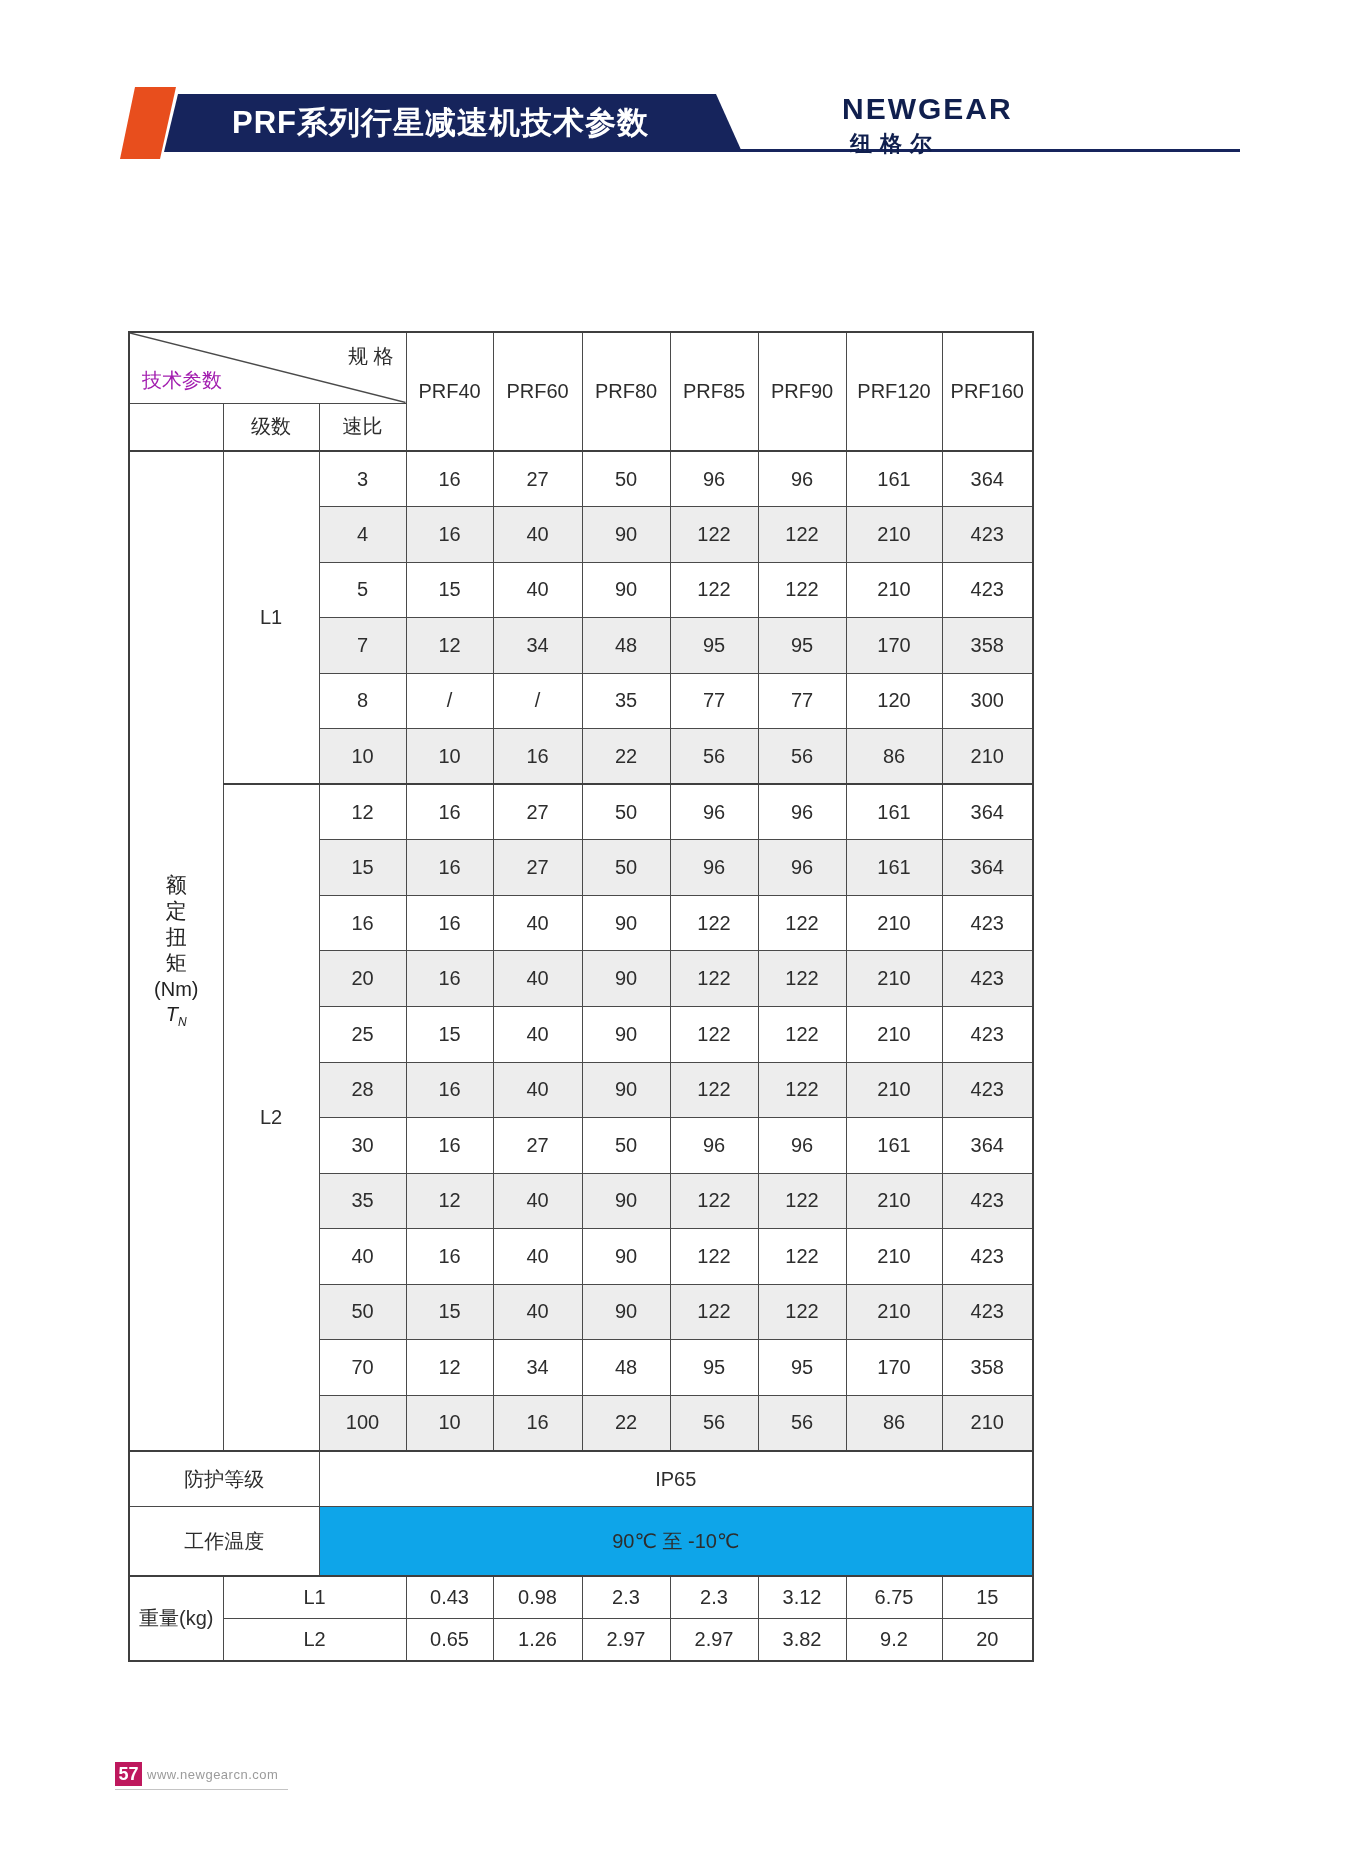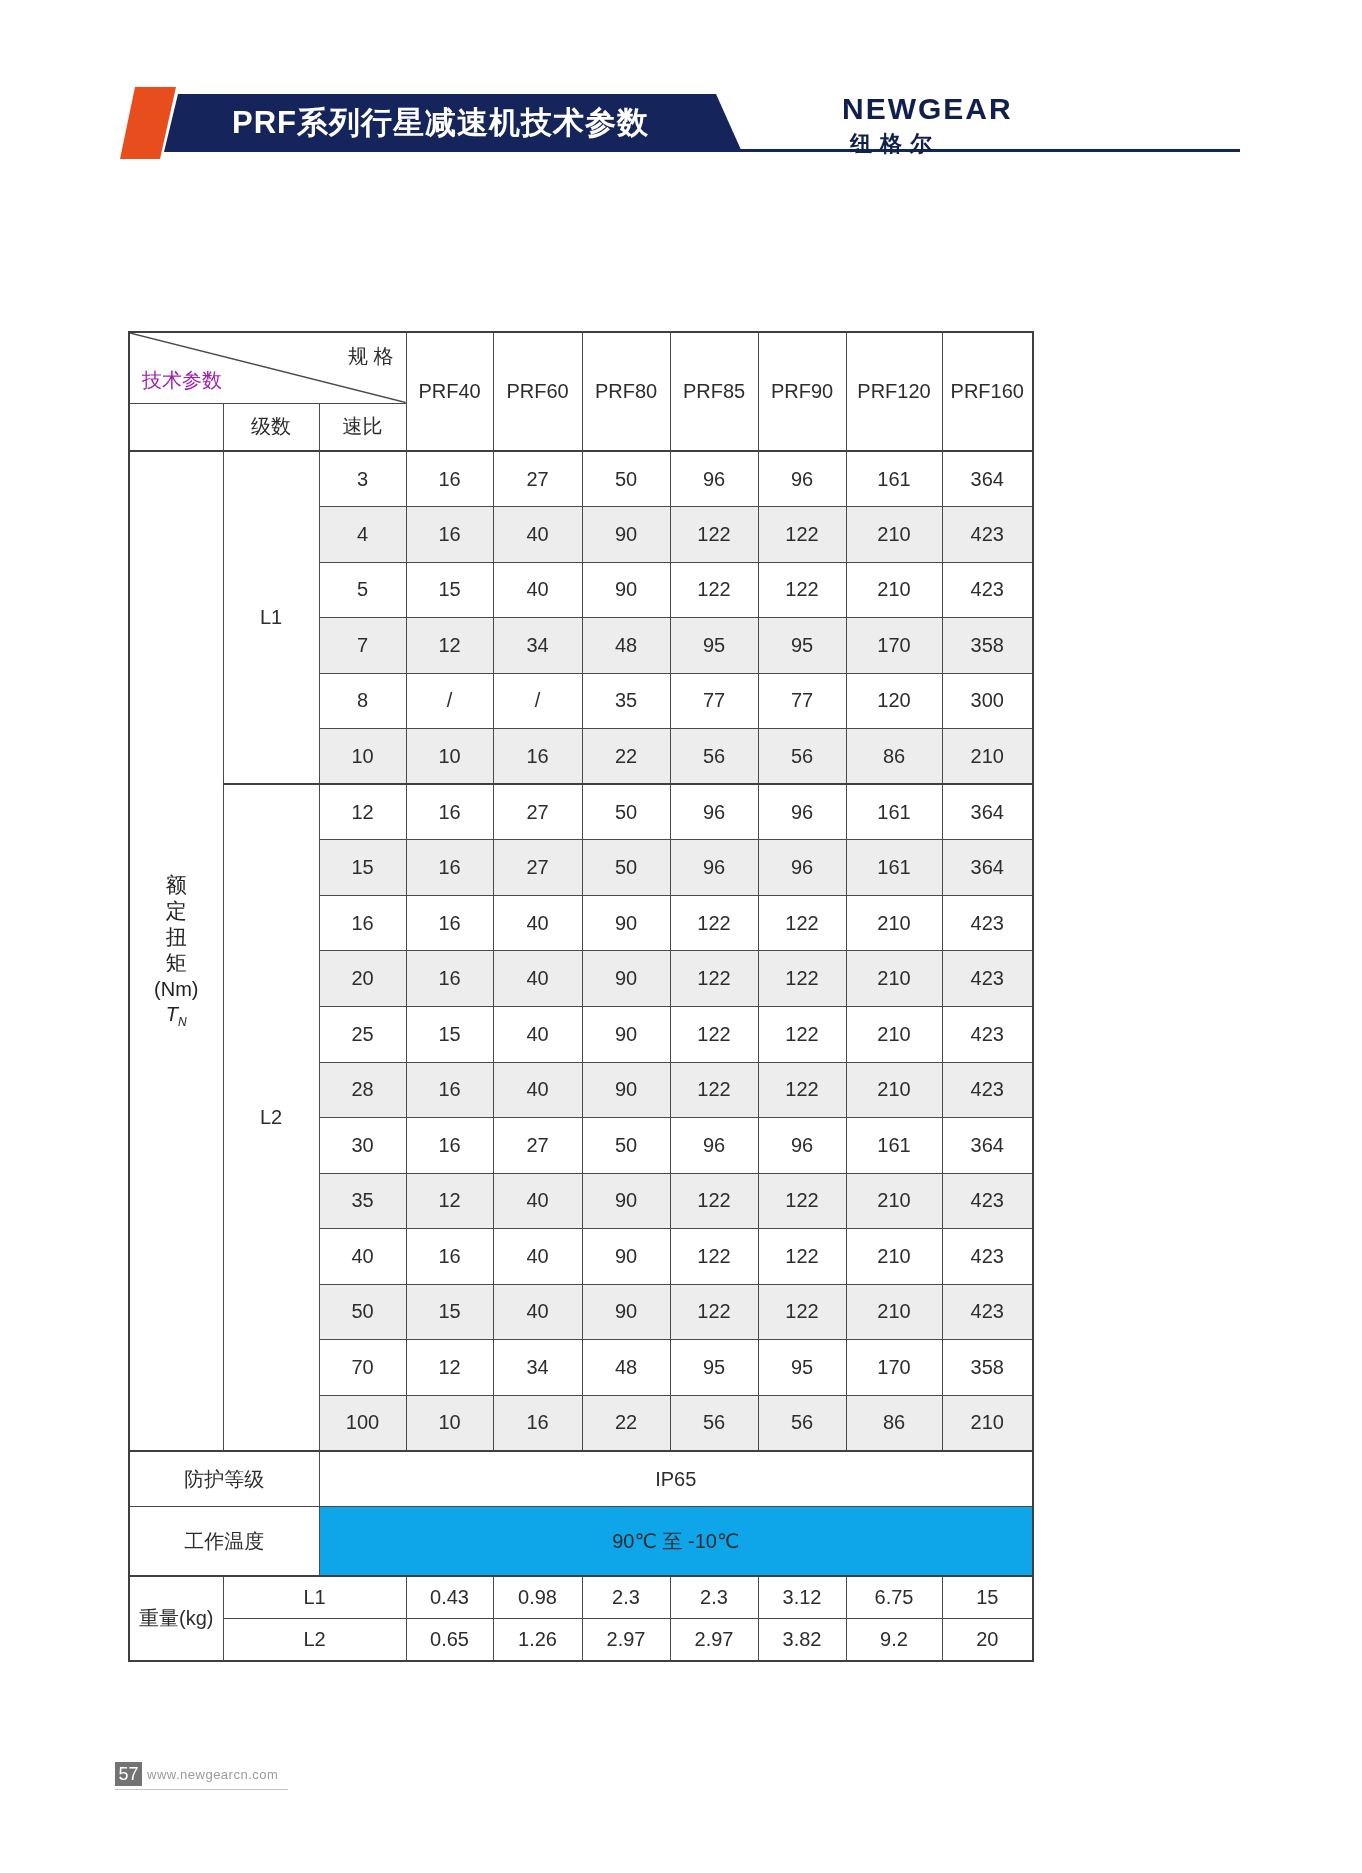--- a/index.html
+++ b/index.html
@@ -64,21 +64,21 @@
   .row-temperature{height:69px;}
   .row-temperature .span-value{background:#0ea5e9;}
   .weight-row{height:42.5px;}
   .weight-l2 td{background:#e9e9e9;border-top:2px solid #3f3f3f;}
   
   .footer{
     position:absolute;left:115px;top:1762px;display:flex;align-items:center;
     border-bottom:1px solid #c4c4c4;padding-bottom:3px;
   }
   .page-num{
-    background:#737373;color:#ffffff;font-size:18px;font-weight:normal;
+    background:#be185d;color:#ffffff;font-size:18px;font-weight:bold;
     width:27px;height:24px;display:flex;align-items:center;justify-content:center;
   }
   .website{color:#9b9b9b;font-size:13px;margin-left:5px;padding-right:10px;letter-spacing:0.5px;}
 </style>
 </head>
 <body>
 
 <div class="orange-slab"></div>
 
 <div class="title-banner">

